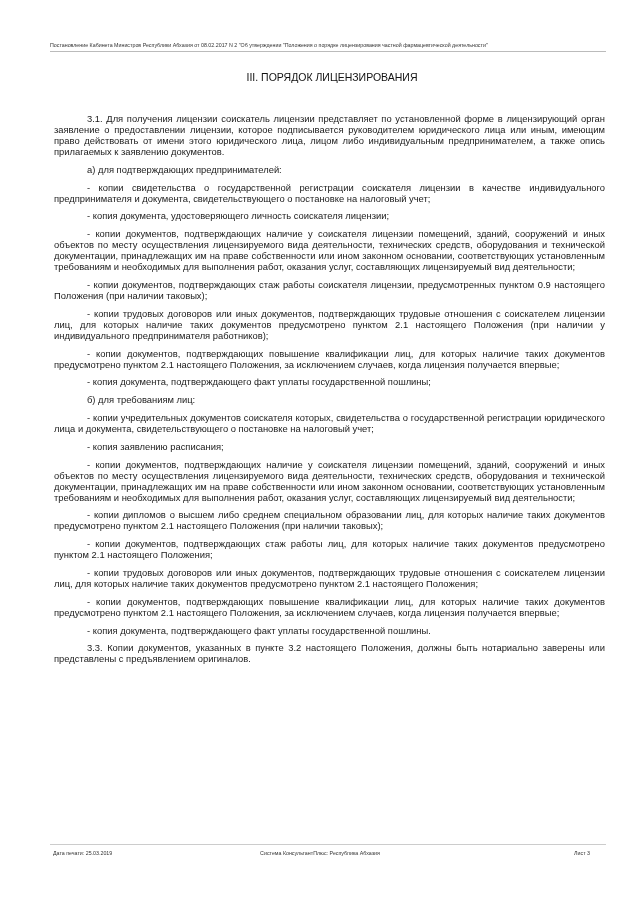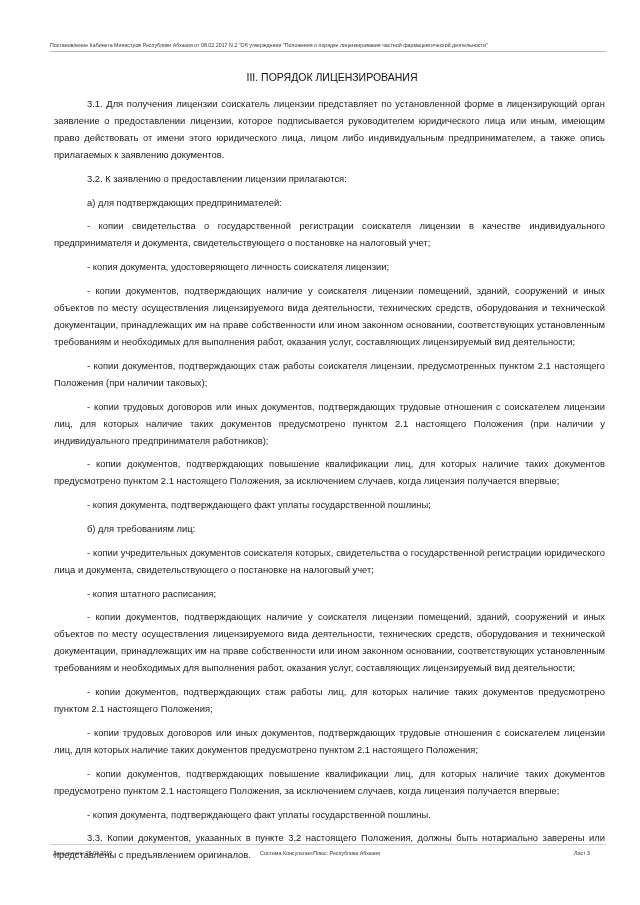--- a/index.html
+++ b/index.html
@@ -1,52 +1,52 @@
 <!DOCTYPE html>
 <html><head>
 <meta charset="utf-8">
 <style>
   html, body { margin: 0; padding: 0; background: #ffffff; }
   body { width: 640px; height: 905px; position: relative; overflow: hidden; color: #1a1a1a; font-family: "Liberation Sans", sans-serif; }
   .header { position: absolute; left: 50px; top: 42px; width: 556px; font-size: 5.3px; color: #333; white-space: nowrap; }
   .header-rule { position: absolute; left: 50px; top: 51px; width: 556px; height: 0; border-top: 1px solid #bbb; }
   .title { position: absolute; left: 12px; top: 71px; width: 640px; text-align: center; font-size: 10.5px; color: #111; }
-  .content { position: absolute; left: 54px; top: 95px; width: 551px; font-size: 9.4px; line-height: 17px; }
+  .content { position: absolute; left: 54px; top: 113px; width: 551px; font-size: 9.4px; line-height: 11px; }
   .p { text-align: justify; text-indent: 33px; margin: 0 0 6.8px 0; }
   .p.last { margin-bottom: 0; }
   .footer-rule { position: absolute; left: 50px; top: 844px; width: 556px; height: 0; border-top: 1px solid #ccc; }
   .footer { position: absolute; top: 850px; font-size: 5.3px; color: #333; white-space: nowrap; }
   .footer.left { left: 53px; }
   .footer.center { left: 0; width: 640px; text-align: center; }
   .footer.right { right: 50px; }
 </style>
 </head>
 <body>
 
 <div>
   <div class="header">Постановление Кабинета Министров Республики Абхазия от 08.02.2017 N 2 "Об утверждении "Положения о порядке лицензирования частной фармацевтической деятельности"</div>
   <div class="header-rule"></div>
 
   <div class="title">III. ПОРЯДОК ЛИЦЕНЗИРОВАНИЯ</div>
 
   <div class="content">
     <p class="p">3.1. Для получения лицензии соискатель лицензии представляет по установленной форме в лицензирующий орган заявление о предоставлении лицензии, которое подписывается руководителем юридического лица или иным, имеющим право действовать от имени этого юридического лица, лицом либо индивидуальным предпринимателем, а также опись прилагаемых к заявлению документов.</p>
-    <p class="p">3.2. К заявлению о предоставлении лицензии прилагаются:</p>
     <p class="p">а) для подтверждающих предпринимателей:</p>
     <p class="p">- копии свидетельства о государственной регистрации соискателя лицензии в качестве индивидуального предпринимателя и документа, свидетельствующего о постановке на налоговый учет;</p>
     <p class="p">- копия документа, удостоверяющего личность соискателя лицензии;</p>
     <p class="p">- копии документов, подтверждающих наличие у соискателя лицензии помещений, зданий, сооружений и иных объектов по месту осуществления лицензируемого вида деятельности, технических средств, оборудования и технической документации, принадлежащих им на праве собственности или ином законном основании, соответствующих установленным требованиям и необходимых для выполнения работ, оказания услуг, составляющих лицензируемый вид деятельности;</p>
-    <p class="p">- копии документов, подтверждающих стаж работы соискателя лицензии, предусмотренных пунктом 2.1 настоящего Положения (при наличии таковых);</p>
+    <p class="p">- копии документов, подтверждающих стаж работы соискателя лицензии, предусмотренных пунктом 0.9 настоящего Положения (при наличии таковых);</p>
     <p class="p">- копии трудовых договоров или иных документов, подтверждающих трудовые отношения с соискателем лицензии лиц, для которых наличие таких документов предусмотрено пунктом 2.1 настоящего Положения (при наличии у индивидуального предпринимателя работников);</p>
     <p class="p">- копии документов, подтверждающих повышение квалификации лиц, для которых наличие таких документов предусмотрено пунктом 2.1 настоящего Положения, за исключением случаев, когда лицензия получается впервые;</p>
     <p class="p">- копия документа, подтверждающего факт уплаты государственной пошлины;</p>
     <p class="p">б) для требованиям лиц:</p>
     <p class="p">- копии учредительных документов соискателя которых, свидетельства о государственной регистрации юридического лица и документа, свидетельствующего о постановке на налоговый учет;</p>
-    <p class="p">- копия штатного расписания;</p>
+    <p class="p">- копия заявлению расписания;</p>
     <p class="p">- копии документов, подтверждающих наличие у соискателя лицензии помещений, зданий, сооружений и иных объектов по месту осуществления лицензируемого вида деятельности, технических средств, оборудования и технической документации, принадлежащих им на праве собственности или ином законном основании, соответствующих установленным требованиям и необходимых для выполнения работ, оказания услуг, составляющих лицензируемый вид деятельности;</p>
+    <p class="p">- копии дипломов о высшем либо среднем специальном образовании лиц, для которых наличие таких документов предусмотрено пунктом 2.1 настоящего Положения (при наличии таковых);</p>
     <p class="p">- копии документов, подтверждающих стаж работы лиц, для которых наличие таких документов предусмотрено пунктом 2.1 настоящего Положения;</p>
     <p class="p">- копии трудовых договоров или иных документов, подтверждающих трудовые отношения с соискателем лицензии лиц, для которых наличие таких документов предусмотрено пунктом 2.1 настоящего Положения;</p>
     <p class="p">- копии документов, подтверждающих повышение квалификации лиц, для которых наличие таких документов предусмотрено пунктом 2.1 настоящего Положения, за исключением случаев, когда лицензия получается впервые;</p>
     <p class="p">- копия документа, подтверждающего факт уплаты государственной пошлины.</p>
     <p class="p last">3.3. Копии документов, указанных в пункте 3.2 настоящего Положения, должны быть нотариально заверены или представлены с предъявлением оригиналов.</p>
   </div>
 
   <div class="footer-rule"></div>
   <div class="footer left">Дата печати: 25.03.2019</div>
   <div class="footer center">Система КонсультантПлюс: Республика Абхазия</div>

